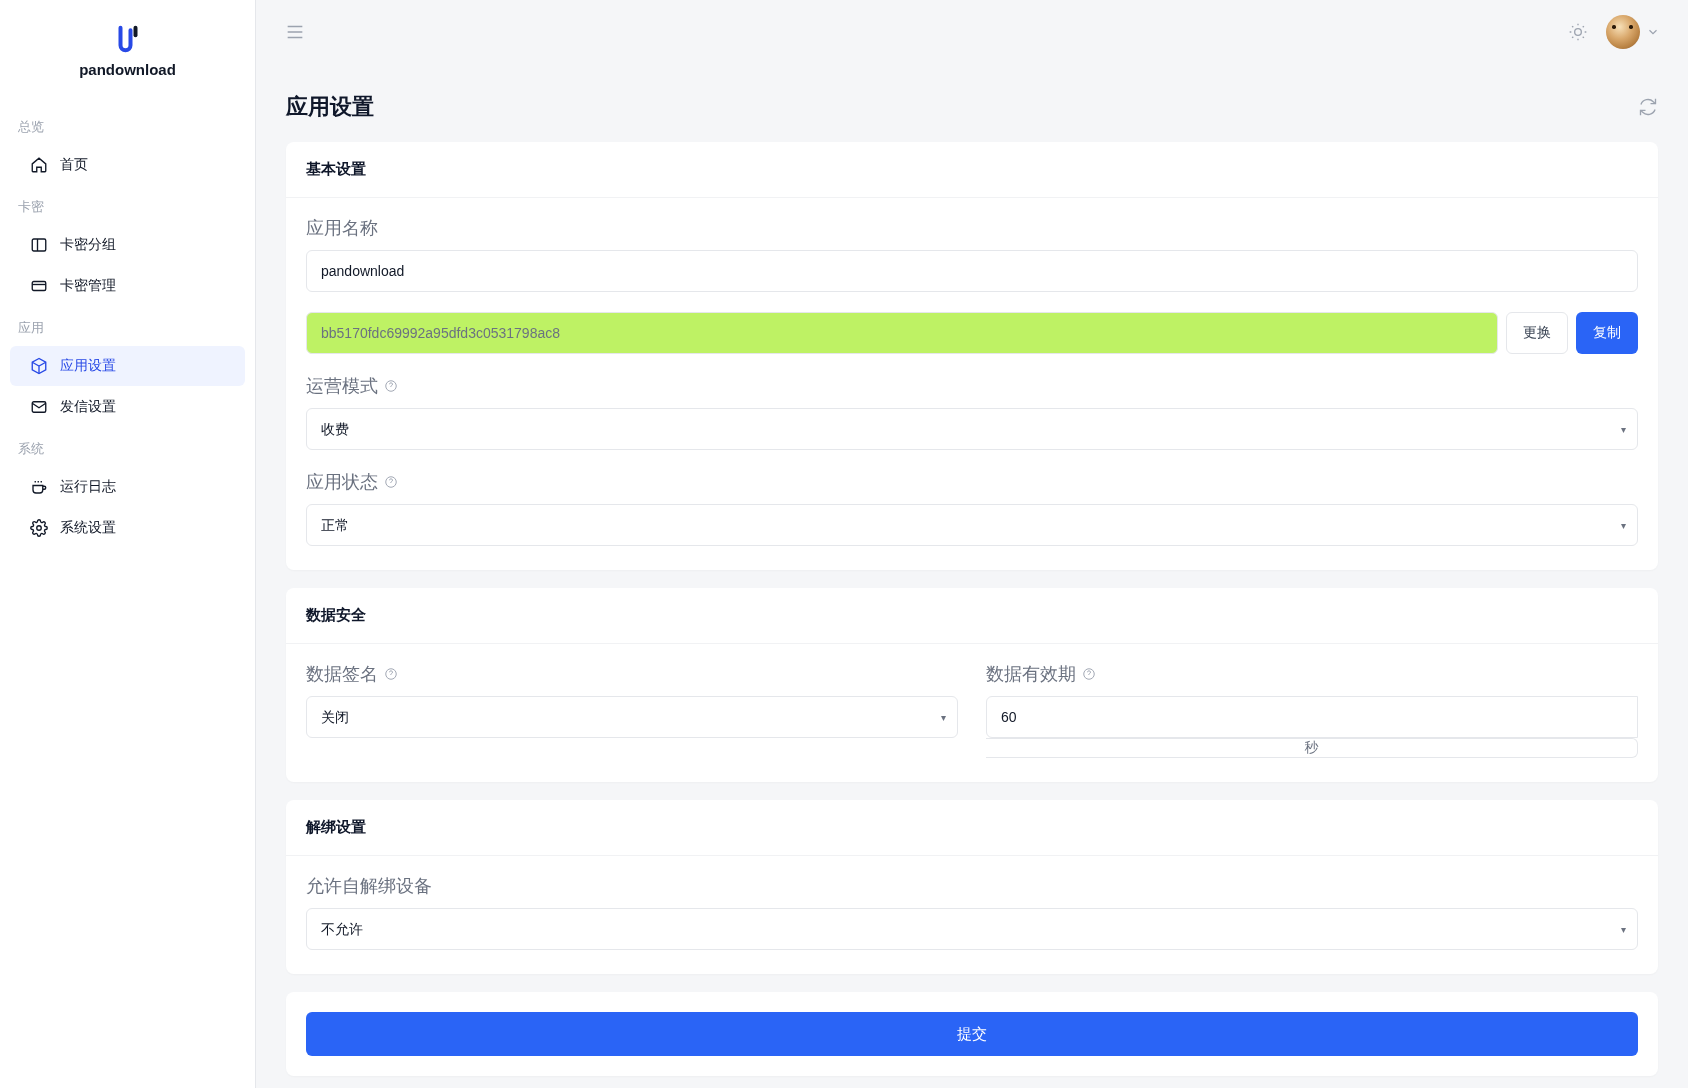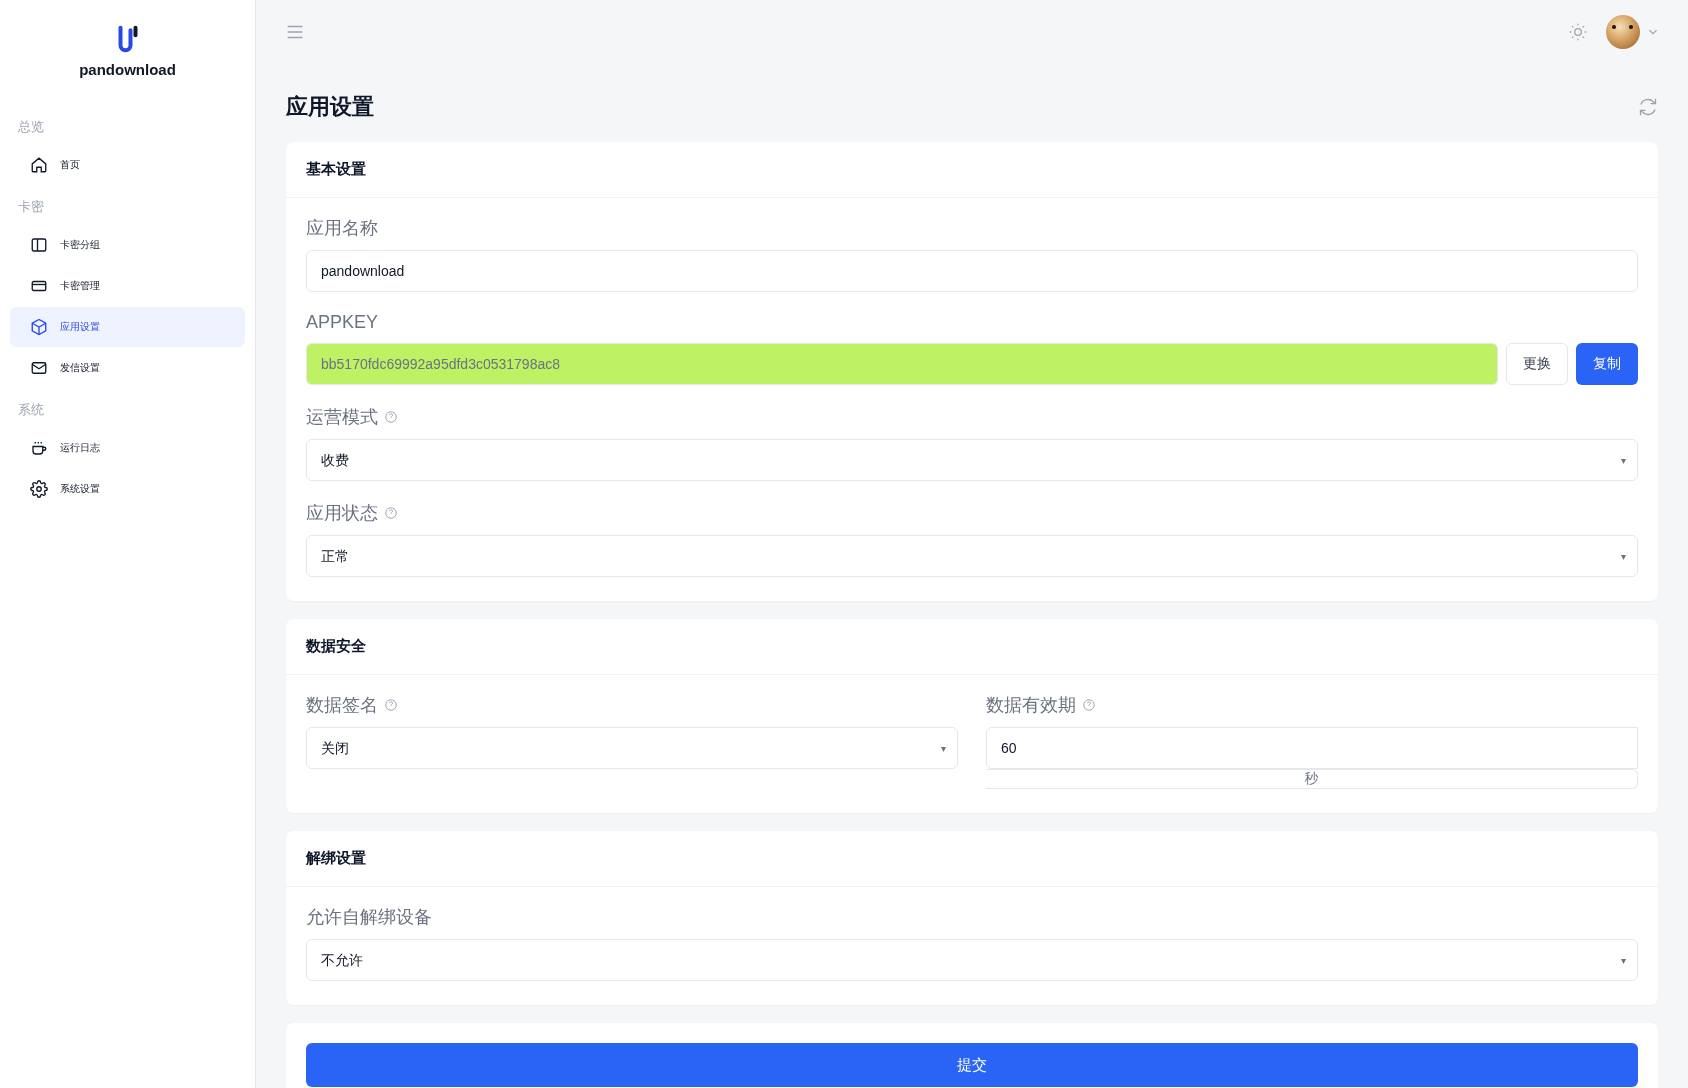--- a/index.html
+++ b/index.html
@@ -43,21 +43,21 @@
   padding: 12px 18px 8px 18px;
   font-size: 13px;
   color: #9ca3af;
   font-weight: 400;
 }
 .nav-item {
   display: flex;
   align-items: center;
   gap: 12px;
   padding: 11px 20px;
-  font-size: 10px;
+  font-size: 14px;
   color: #111827;
   cursor: pointer;
   margin: 1px 10px;
   border-radius: 6px;
 }
 .nav-item.active {
   background: #eff3ff;
   color: #2849e6;
 }
 .nav-item .icon { width: 18px; height: 18px; flex-shrink: 0; display: inline-flex; align-items: center; justify-content: center; }
@@ -222,20 +222,21 @@
     <div class="nav-item">
       <span class="icon">
         <svg width="18" height="18" viewBox="0 0 24 24" fill="none" stroke-width="1.8">
             <rect x="3" y="6" width="18" height="12" rx="2"></rect>
             <path d="M3 10h18"></path>
           </svg>
       </span>
       <span>卡密管理</span>
     </div>
 
+    <div class="nav-group-title">应用</div>
     <div class="nav-item active">
       <span class="icon">
         <svg width="18" height="18" viewBox="0 0 24 24" fill="none" stroke-width="1.8">
             <path d="M12 2 3 7v10l9 5 9-5V7l-9-5Z"></path>
             <path d="M3 7l9 5 9-5M12 12v10"></path>
           </svg>
       </span>
       <span>应用设置</span>
     </div>
     <div class="nav-item">
@@ -308,21 +309,20 @@
     </div>
 
     <div class="card">
       <div class="card-header">基本设置</div>
       <div class="card-body">
         <div class="form-group">
           <div class="form-label">应用名称</div>
           <input class="form-control" value="pandownload" style="">
         </div>
         <div class="form-group">
-          <div class="form-label">APPKEY</div>
           <div class="input-group">
             <input class="form-control disabled" readonly="" value="bb5170fdc69992a95dfd3c0531798ac8" style="">
             <button class="btn btn-light">更换</button>
             <button class="btn btn-primary">复制</button>
           </div>
         </div>
         <div class="form-group">
           <div class="form-label">
             <span>运营模式</span>
             <span class="help-icon">

